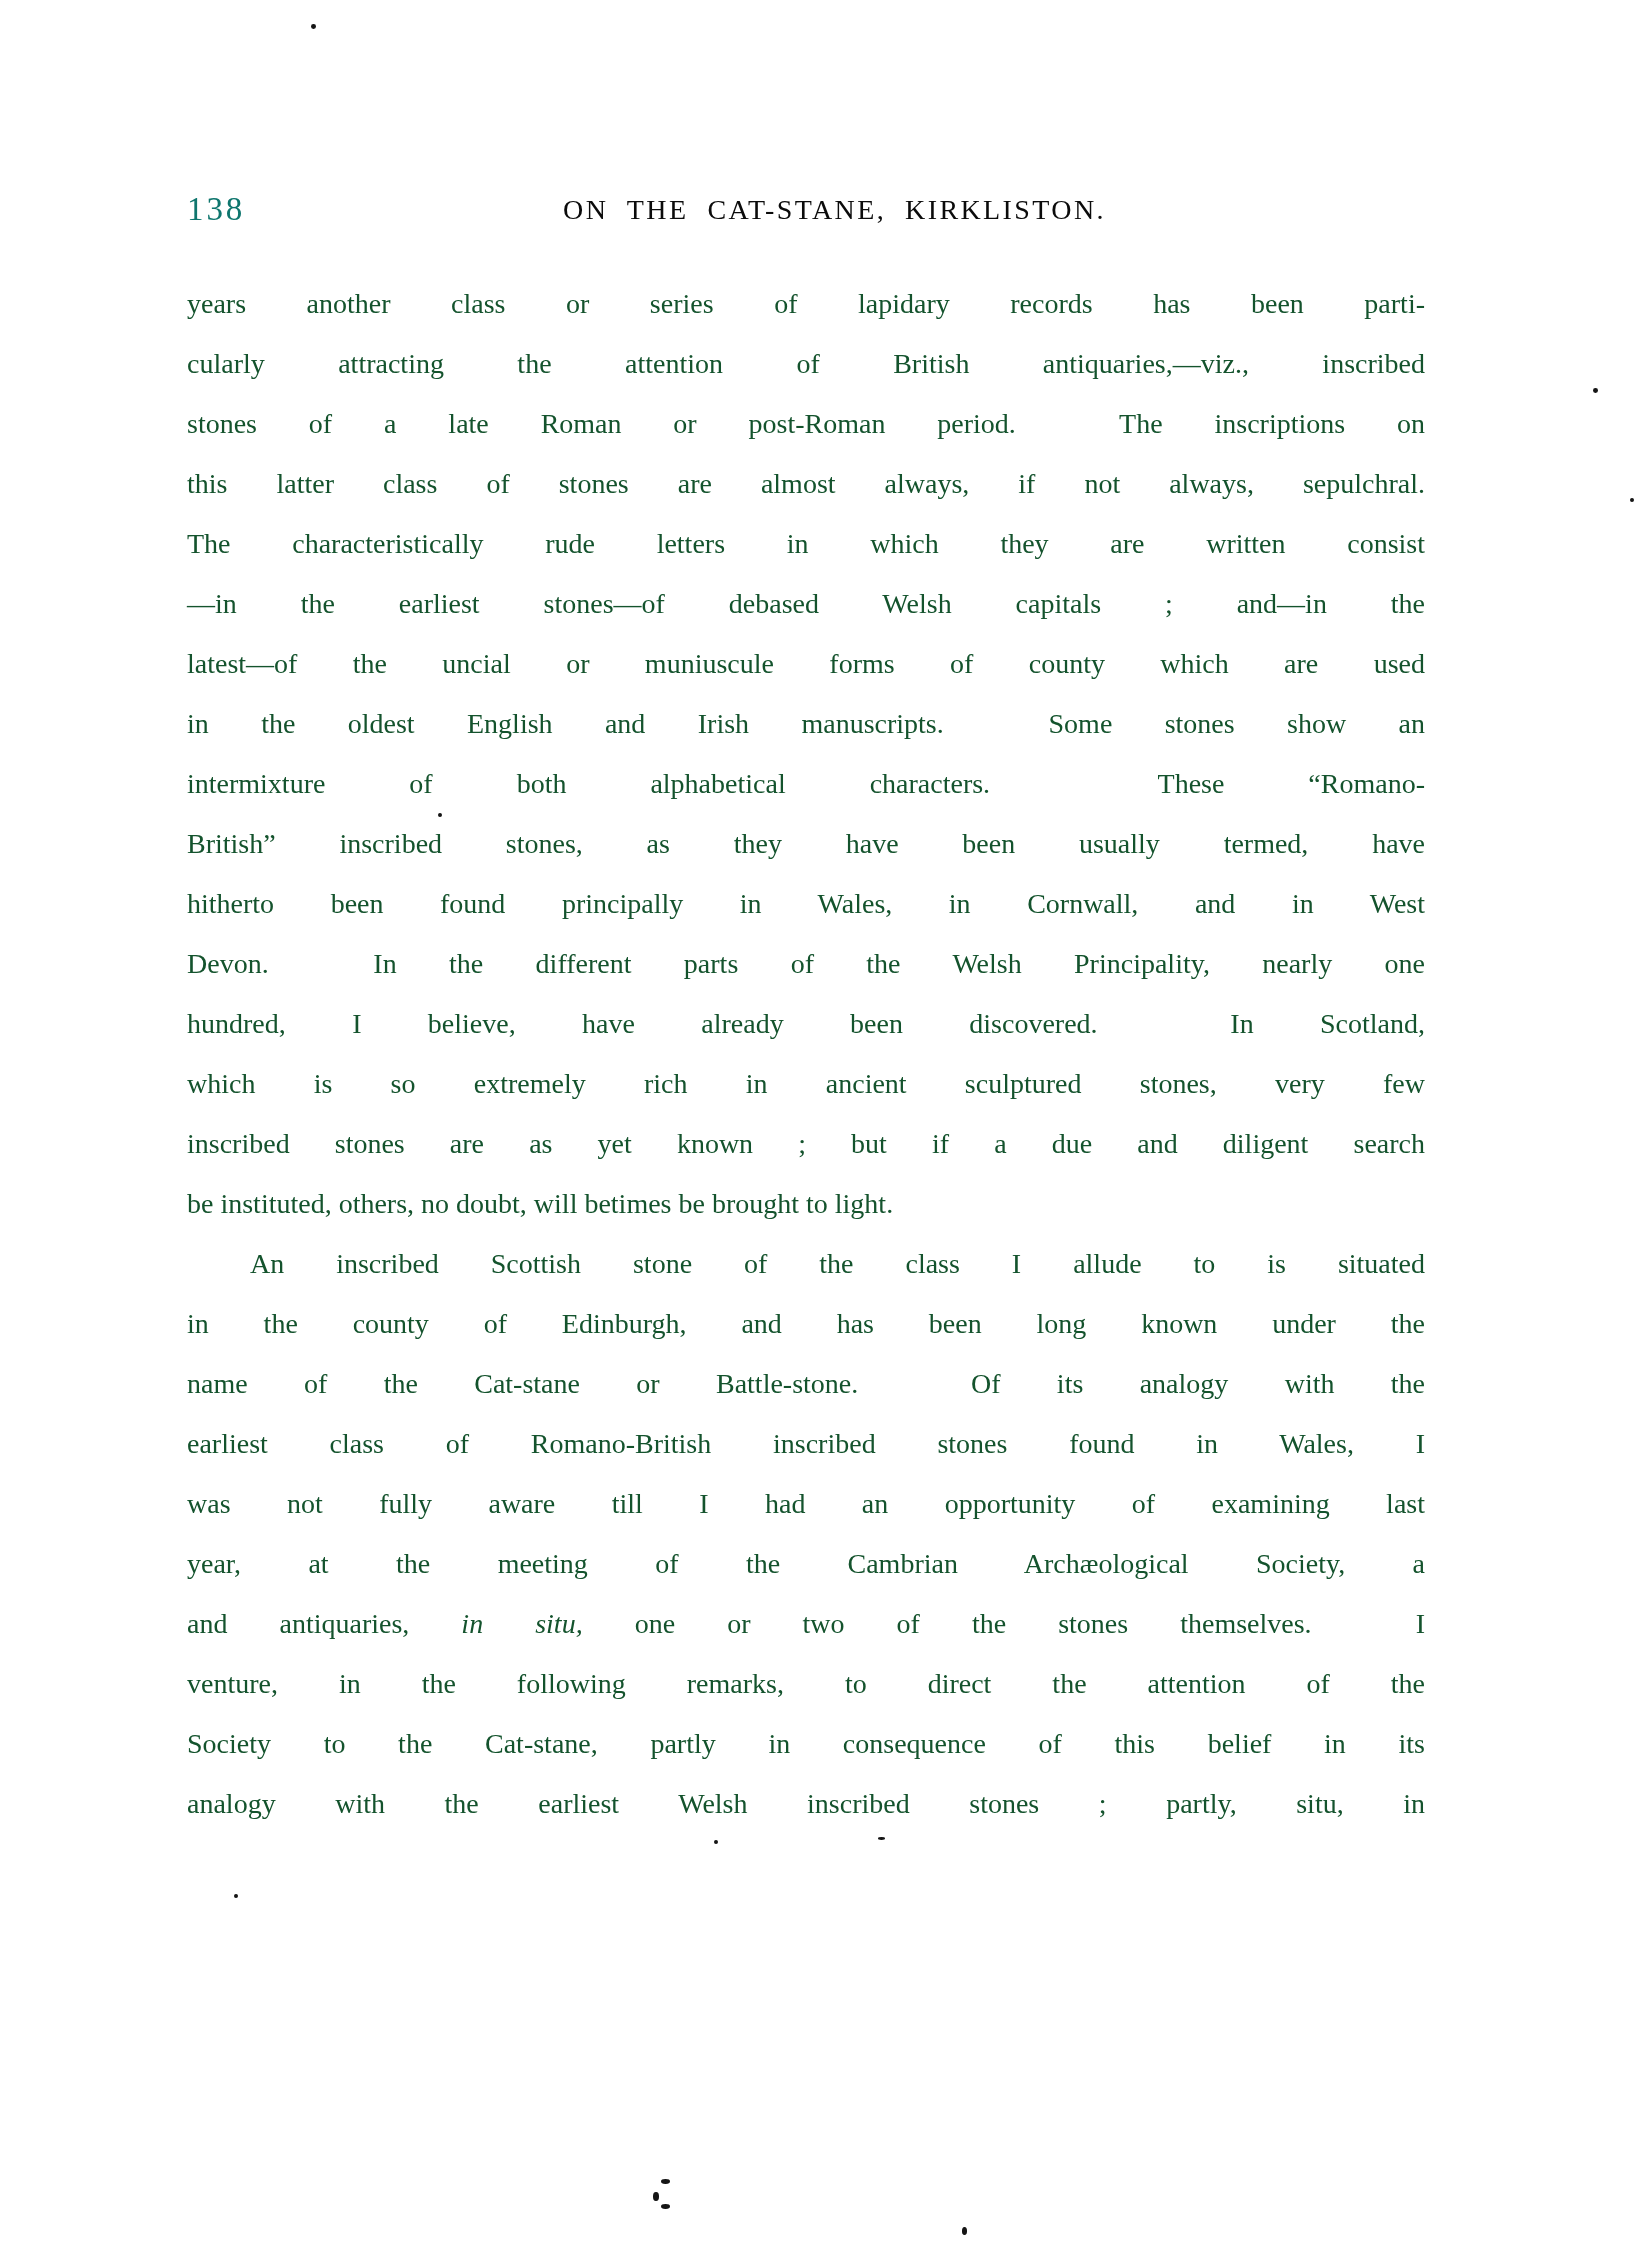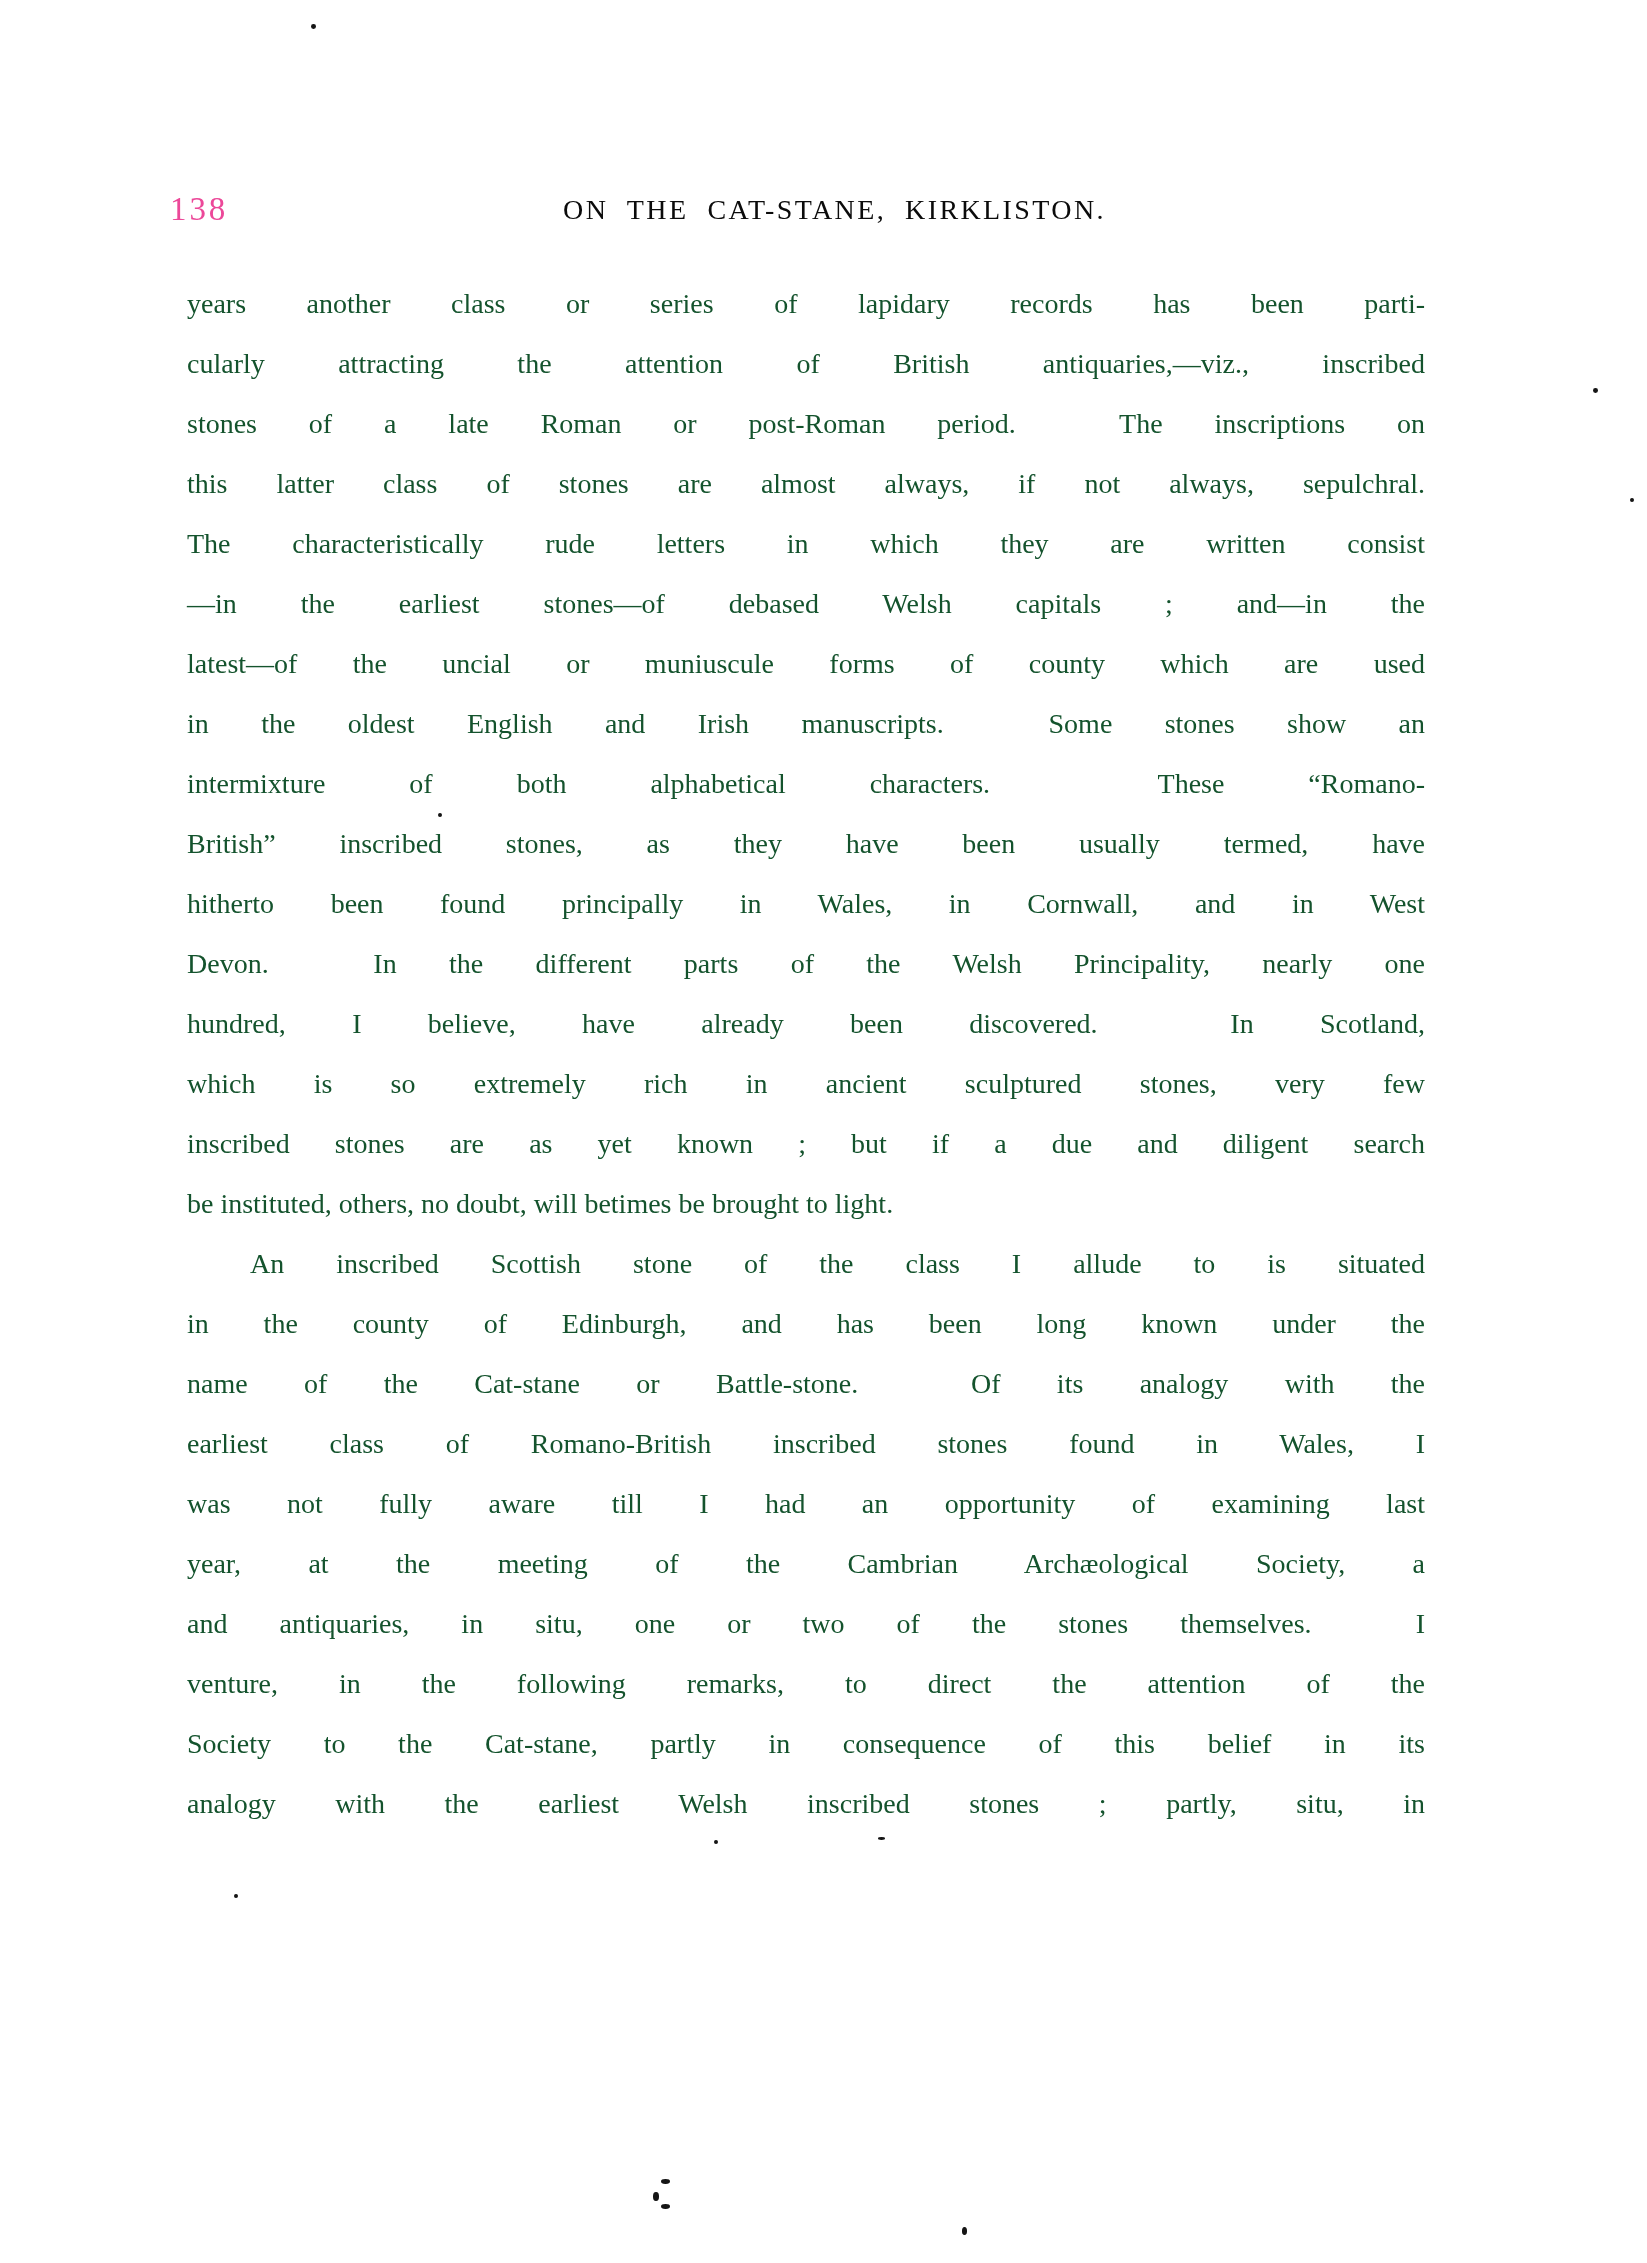--- a/index.html
+++ b/index.html
@@ -11,25 +11,25 @@
     position: relative;
     width: 1648px;
     height: 2264px;
     background: #ffffff;
     color: #0b0b0b;
     font-family: "Liberation Serif", "DejaVu Serif", serif;
     overflow: hidden;
   }
   .page-number {
     position: absolute;
-    left: 170px;
+    left: 187px;
     top: 191px;
     font-size: 33px;
     letter-spacing: 2.9px;
-    color: #ec4899;
+    color: #0f766e;
   }
   .header-title {
     position: absolute;
     left: 244px;
     top: 194px;
     width: 1181px;
     text-align: center;
     font-size: 28px;
     letter-spacing: 2.4px;
     word-spacing: 9.6px;
@@ -51,20 +51,21 @@
     color: #14532d;
   }
   .line.para-end {
     text-align-last: left;
   }
   .line.indent {
     padding-left: 63px;
     box-sizing: border-box;
   }
   .italic {
+    font-style: italic;
   }
   .speck {
     position: absolute;
     background: #151515;
     border-radius: 50%;
   }
 </style>
 </head>
 <body>
 

